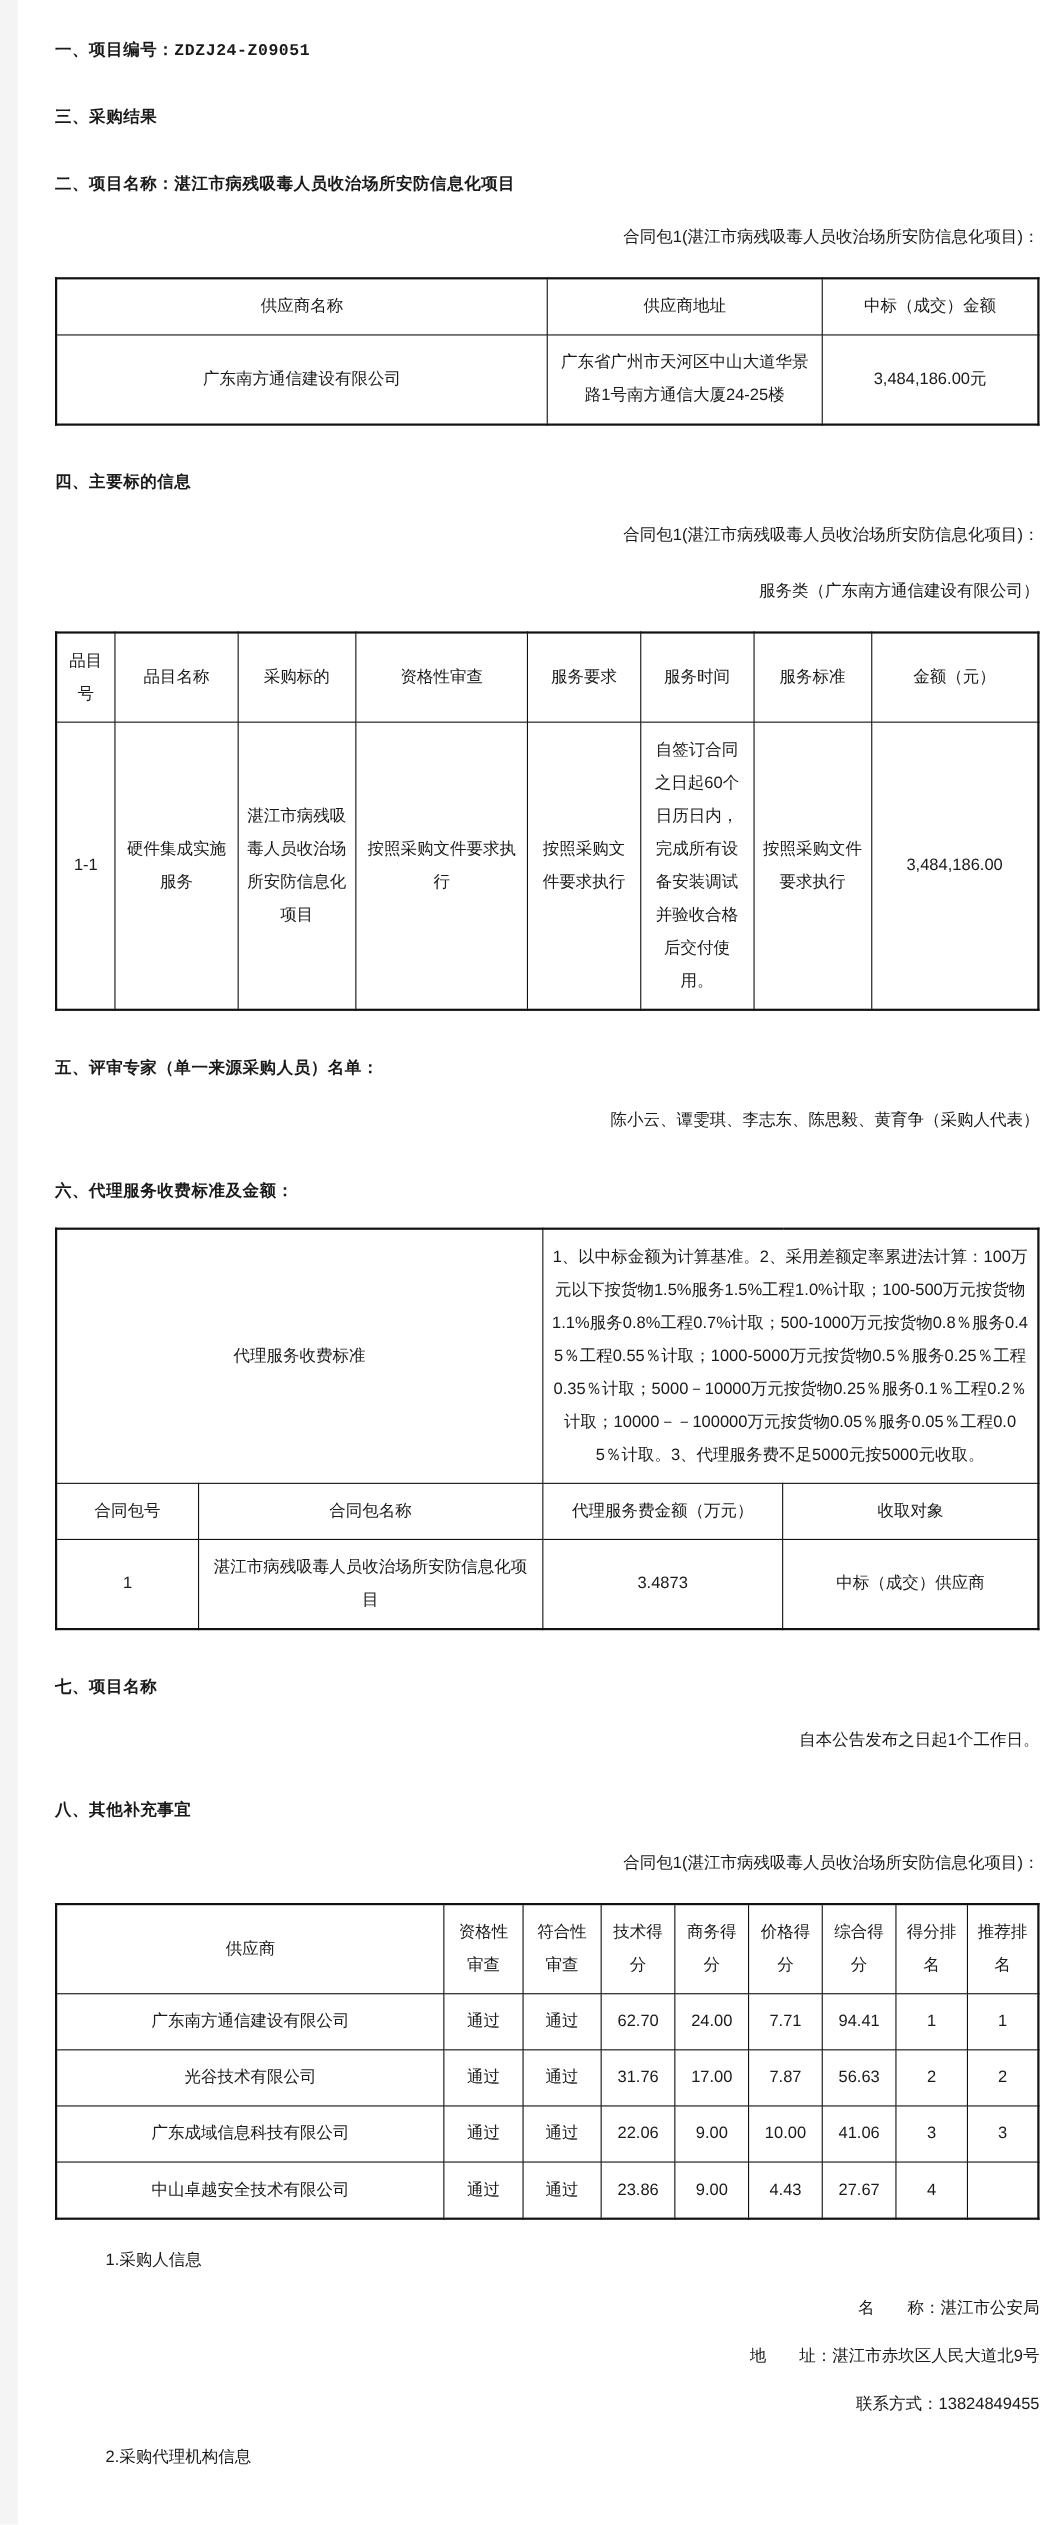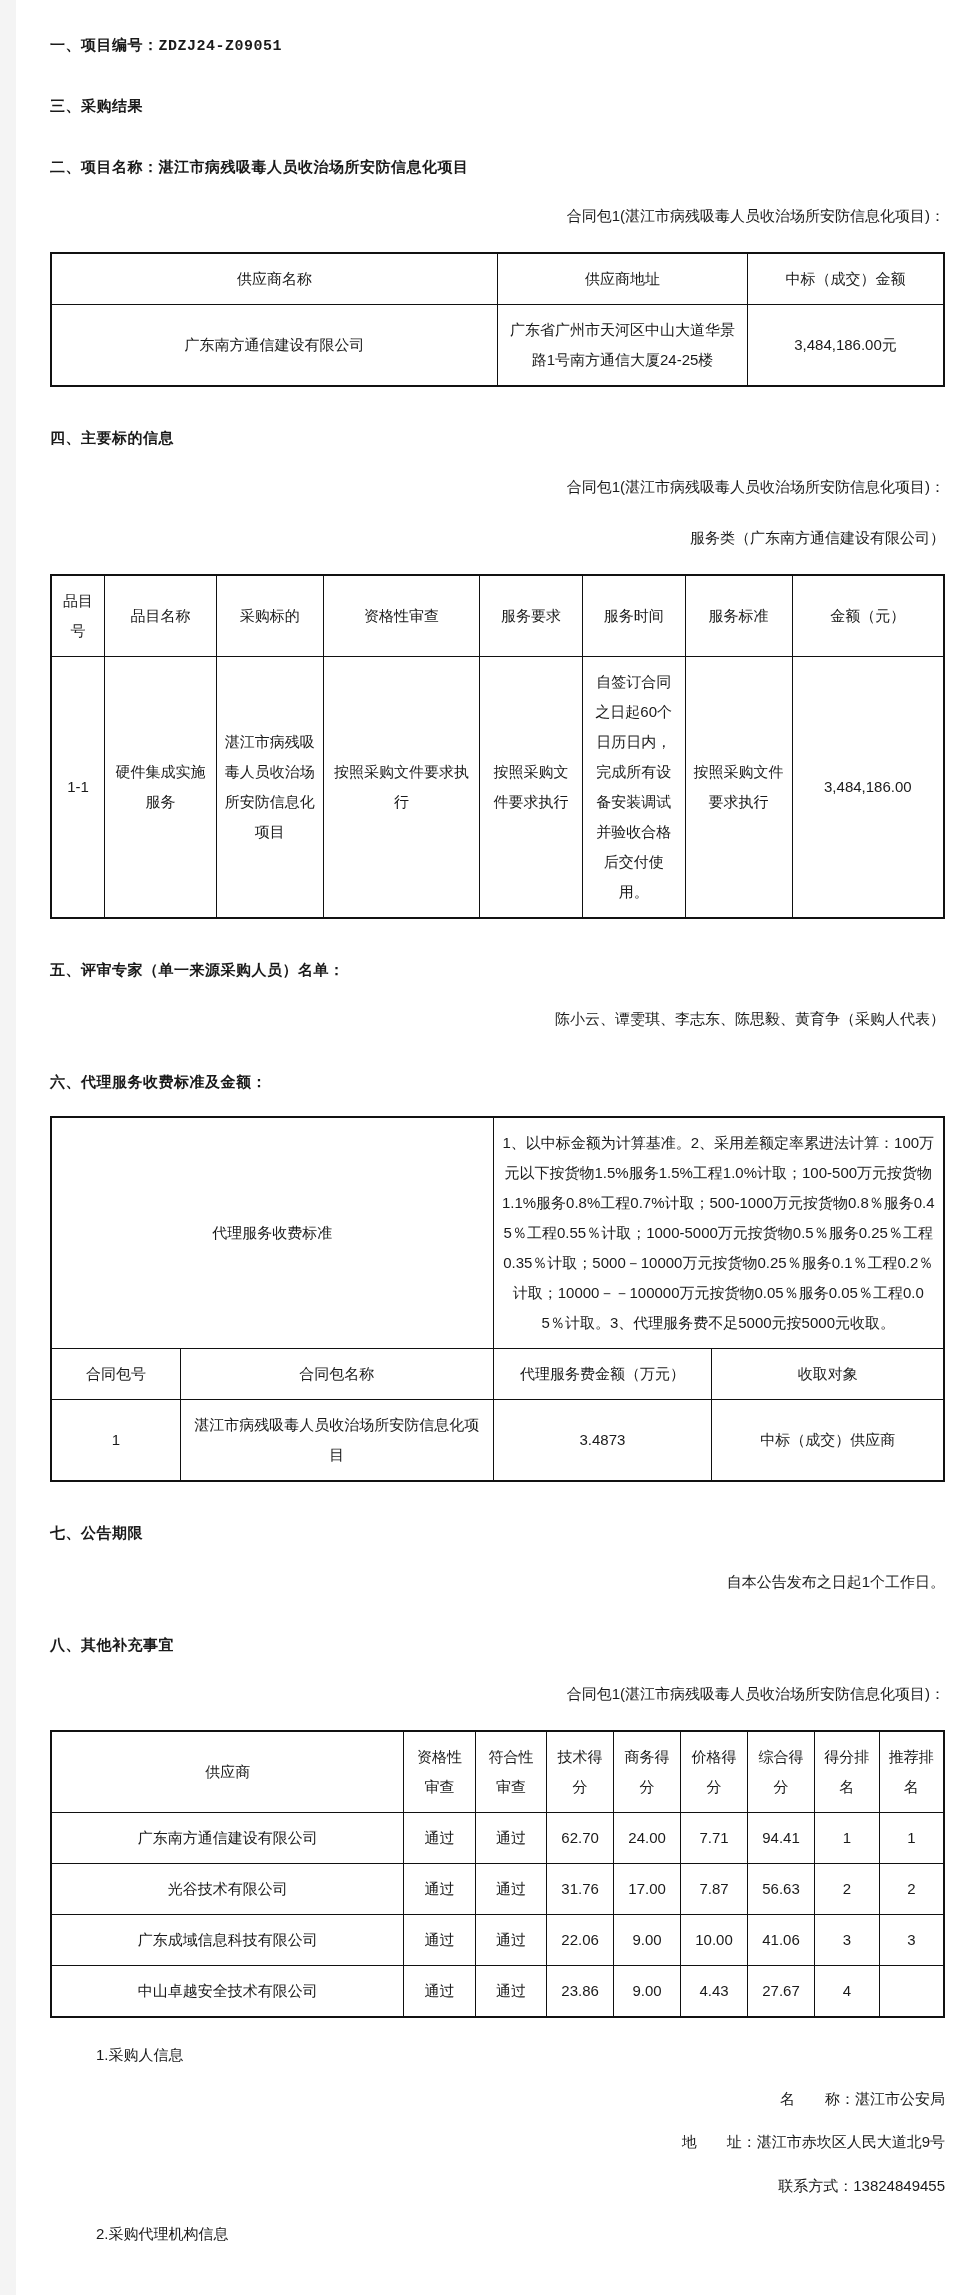--- a/index.html
+++ b/index.html
@@ -164,21 +164,21 @@
     </tr>
     <tr>
       <td>1</td>
       <td class="lefttext">湛江市病残吸毒人员收治场所安防信息化项目</td>
       <td class="money">3.4873</td>
       <td>中标（成交）供应商</td>
     </tr>
   </tbody>
     </table>
 
-  <div class="sec">七、公告期限</div>
+  <div class="sec">七、项目名称</div>
   <div class="para">自本公告发布之日起1个工作日。</div>
 
   <div class="sec">八、其他补充事宜</div>
   <div class="para">合同包1(湛江市病残吸毒人员收治场所安防信息化项目)：</div>
 
   <table class="tbl">
     <colgroup>
       <col style="width:39.5%">
         <col style="width:8%">
         <col style="width:8%">

